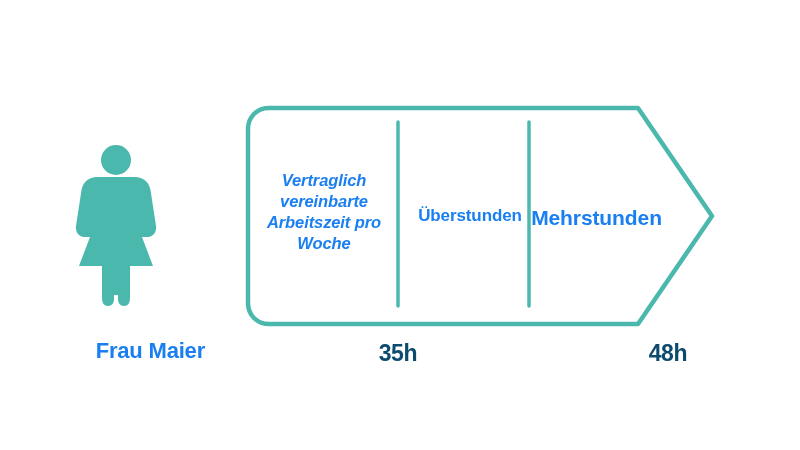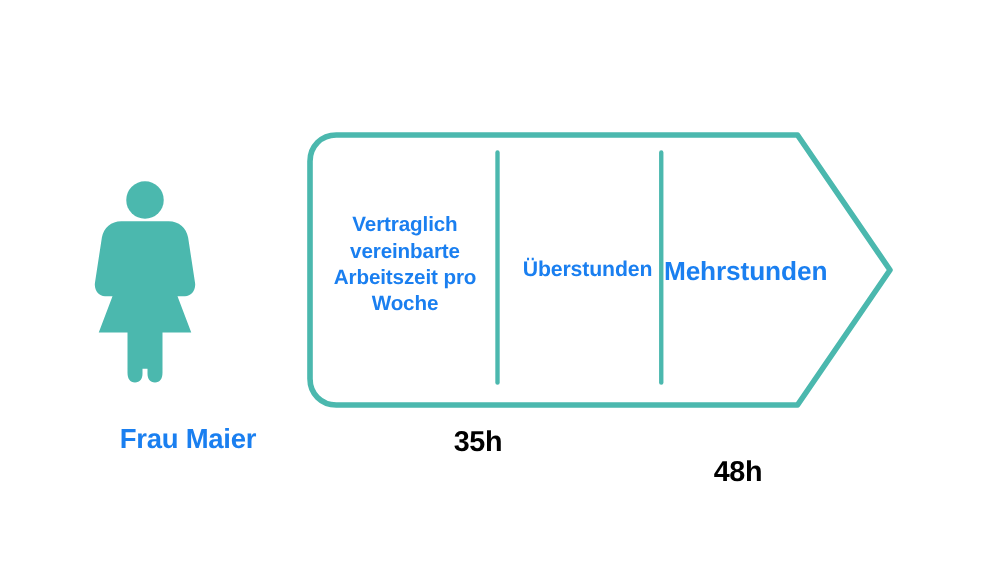--- a/index.html
+++ b/index.html
@@ -70,48 +70,49 @@
     font-weight: bold;
     text-align: center;
     line-height: 1.28;
     letter-spacing: -0.1px;
   }
   .seg-1 {
     left: 250px;
     top: 170px;
     width: 148px;
     font-size: 16.5px;
+    font-style: italic;
   }
   .seg-2 {
     left: 400px;
     top: 205px;
     width: 140px;
     font-size: 17px;
   }
   .seg-3 {
     left: 531px;
     top: 205px;
     width: 131px;
     font-size: 21px;
   }
 
   
   .hour-label {
     position: absolute;
     top: 340px;
-    color: #000000;
+    color: #0c4a6e;
     font-weight: bold;
     font-size: 23px;
-    text-align: left;
+    text-align: center;
     width: 70px;
     letter-spacing: -0.3px;
   }
   .hour-1 { left: 363px; }
   .hour-2 { left: 495px; }
-  .hour-3 { left: 571px; margin-top: 24px; }
+  .hour-3 { left: 633px; }
 </style>
 </head>
 <body>
 
 <div id="stage">
 
   <div class="person-group">
     <svg class="person-svg" viewBox="0 0 130 175" xmlns="http://www.w3.org/2000/svg">
 
       <circle cx="66" cy="20" r="15" fill="#4BB8AE"></circle>

